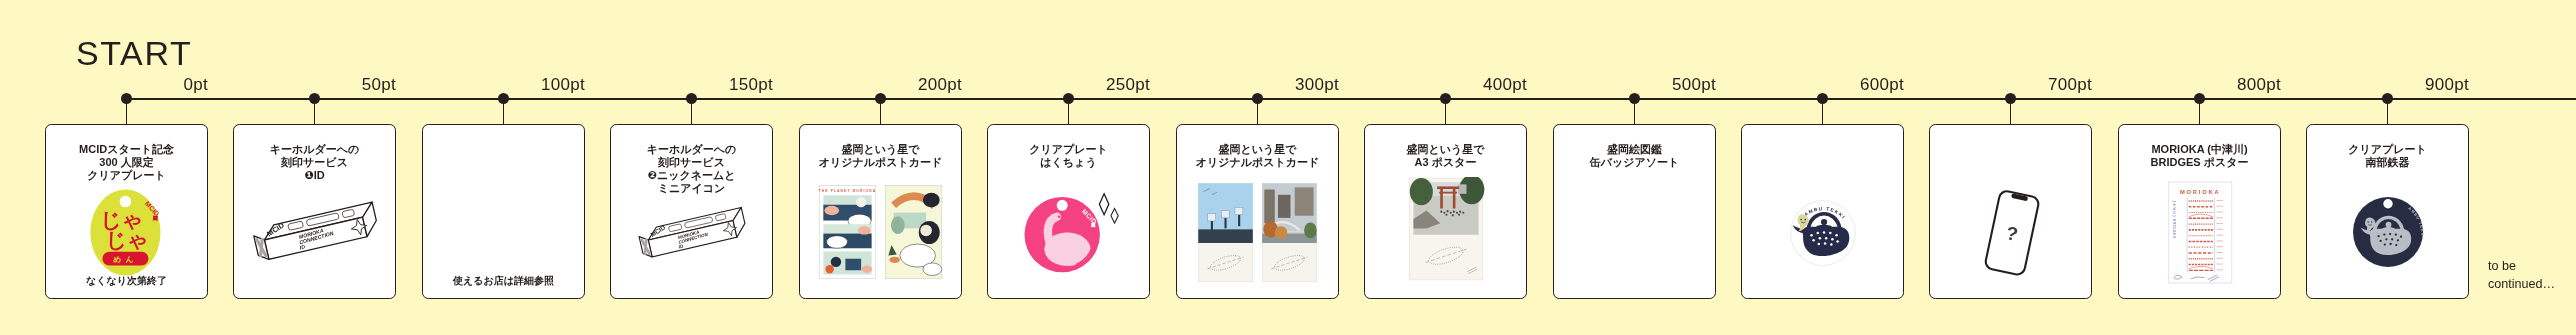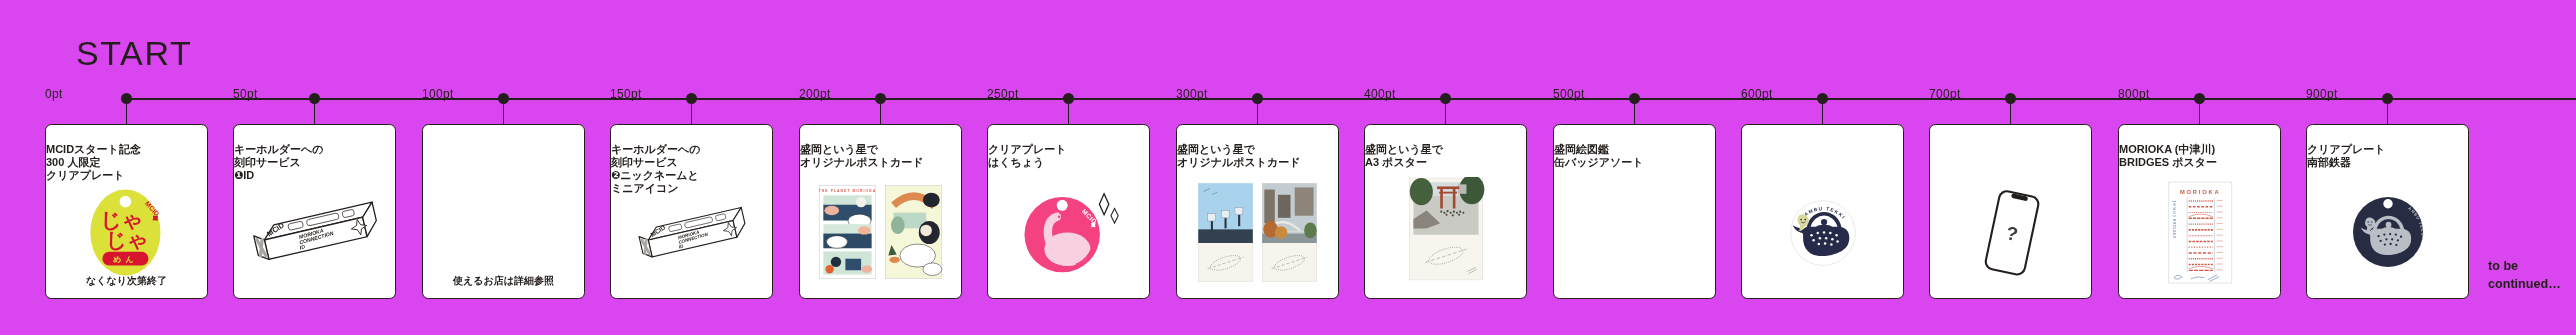--- a/index.html
+++ b/index.html
@@ -1,27 +1,27 @@
 <!DOCTYPE html>
 <html style="font-size:8.4px"><head>
 <meta charset="utf-8">
 <style>
   html,body{margin:0;padding:0;background:#fff;}
-  #canvas{position:relative;width:2576px;height:336px;background:#d946ef;overflow:hidden;
+  #canvas{position:relative;width:2576px;height:336px;background:#fef9c3;overflow:hidden;
           font-family:"Liberation Sans","DejaVu Sans",sans-serif;color:#241f1c;}
   .start{position:absolute;left:76px;top:36px;font-size:34px;font-weight:500;letter-spacing:1.6px;line-height:1;}
   .tl-line{position:absolute;left:126px;top:98px;width:2450px;height:1.8px;background:#241f1c;}
-  .tbc{position:absolute;left:2488px;top:257px;font-size:12.6px;line-height:1.45;font-weight:700;white-space:pre-line;}
+  .tbc{position:absolute;left:2488px;top:257px;font-size:12.6px;line-height:1.45;font-weight:400;white-space:pre-line;}
   .col{position:absolute;top:0;width:163px;height:336px;}
-  .pt{position:absolute;top:88px;left:0;width:100%;text-align:left;font-size:12px;font-weight:500;line-height:1;letter-spacing:0.3px;}
+  .pt{position:absolute;top:76px;left:0;width:100%;text-align:right;font-size:17px;font-weight:500;line-height:1;letter-spacing:0.3px;}
   .dot{position:absolute;top:93px;left:50%;margin-left:-5.5px;width:11px;height:11px;border-radius:50%;background:#241f1c;}
   .stem{position:absolute;top:99px;left:50%;margin-left:-0.9px;width:1.8px;height:26px;background:#241f1c;}
   .card{position:absolute;top:124px;left:0;width:163px;height:175px;box-sizing:border-box;
         border:1.8px solid #241f1c;border-radius:6.3px;background:#fff;}
-  .title{margin-top:18px;text-align:left;font-size:11px;font-weight:700;line-height:13px;white-space:pre-line;}
+  .title{margin-top:18px;text-align:center;font-size:11px;font-weight:700;line-height:13px;white-space:pre-line;}
   .note{position:absolute;bottom:10.5px;left:0;width:100%;text-align:center;font-size:10px;font-weight:700;}
   .illust{position:absolute;left:4.2px;right:4.2px;top:57px;bottom:15.7px;display:flex;align-items:center;justify-content:center;}
   .illust.low{top:68px;}
   .illust.with-note{bottom:25px;}
   svg text{font-family:"Liberation Sans","DejaVu Sans",sans-serif;}
 </style>
 </head>
 <body>
 
 <div id="canvas">

